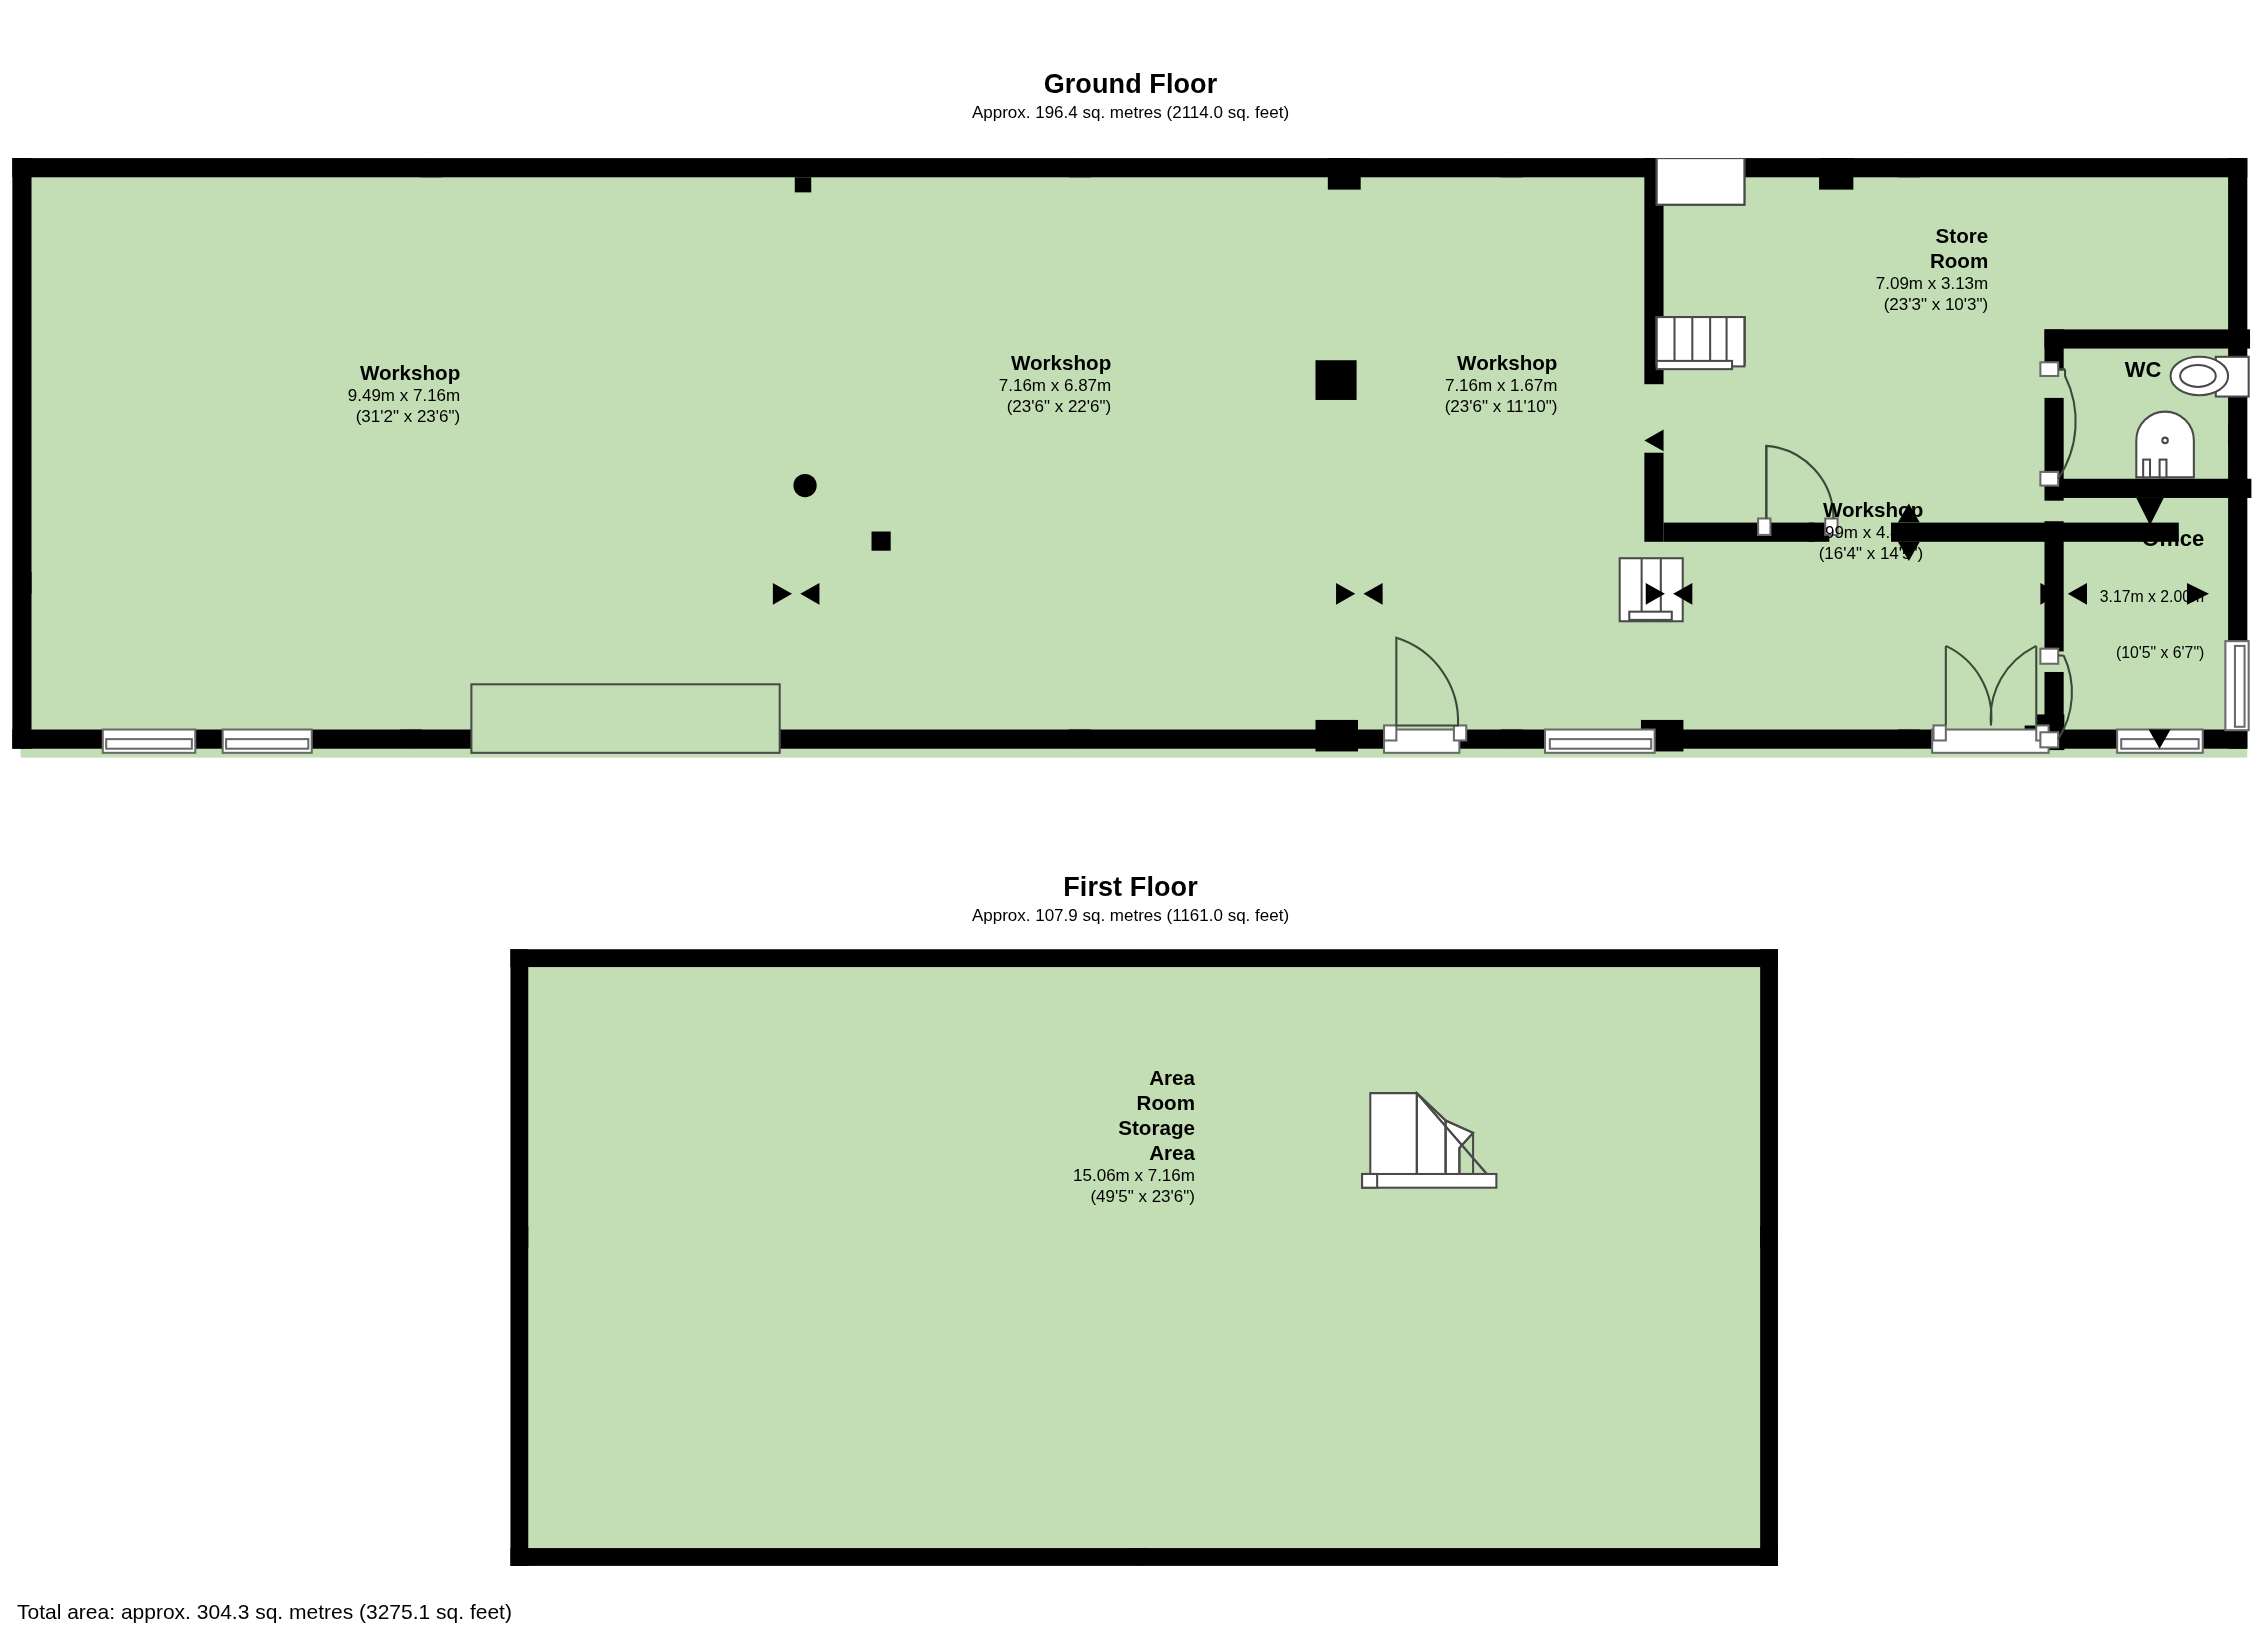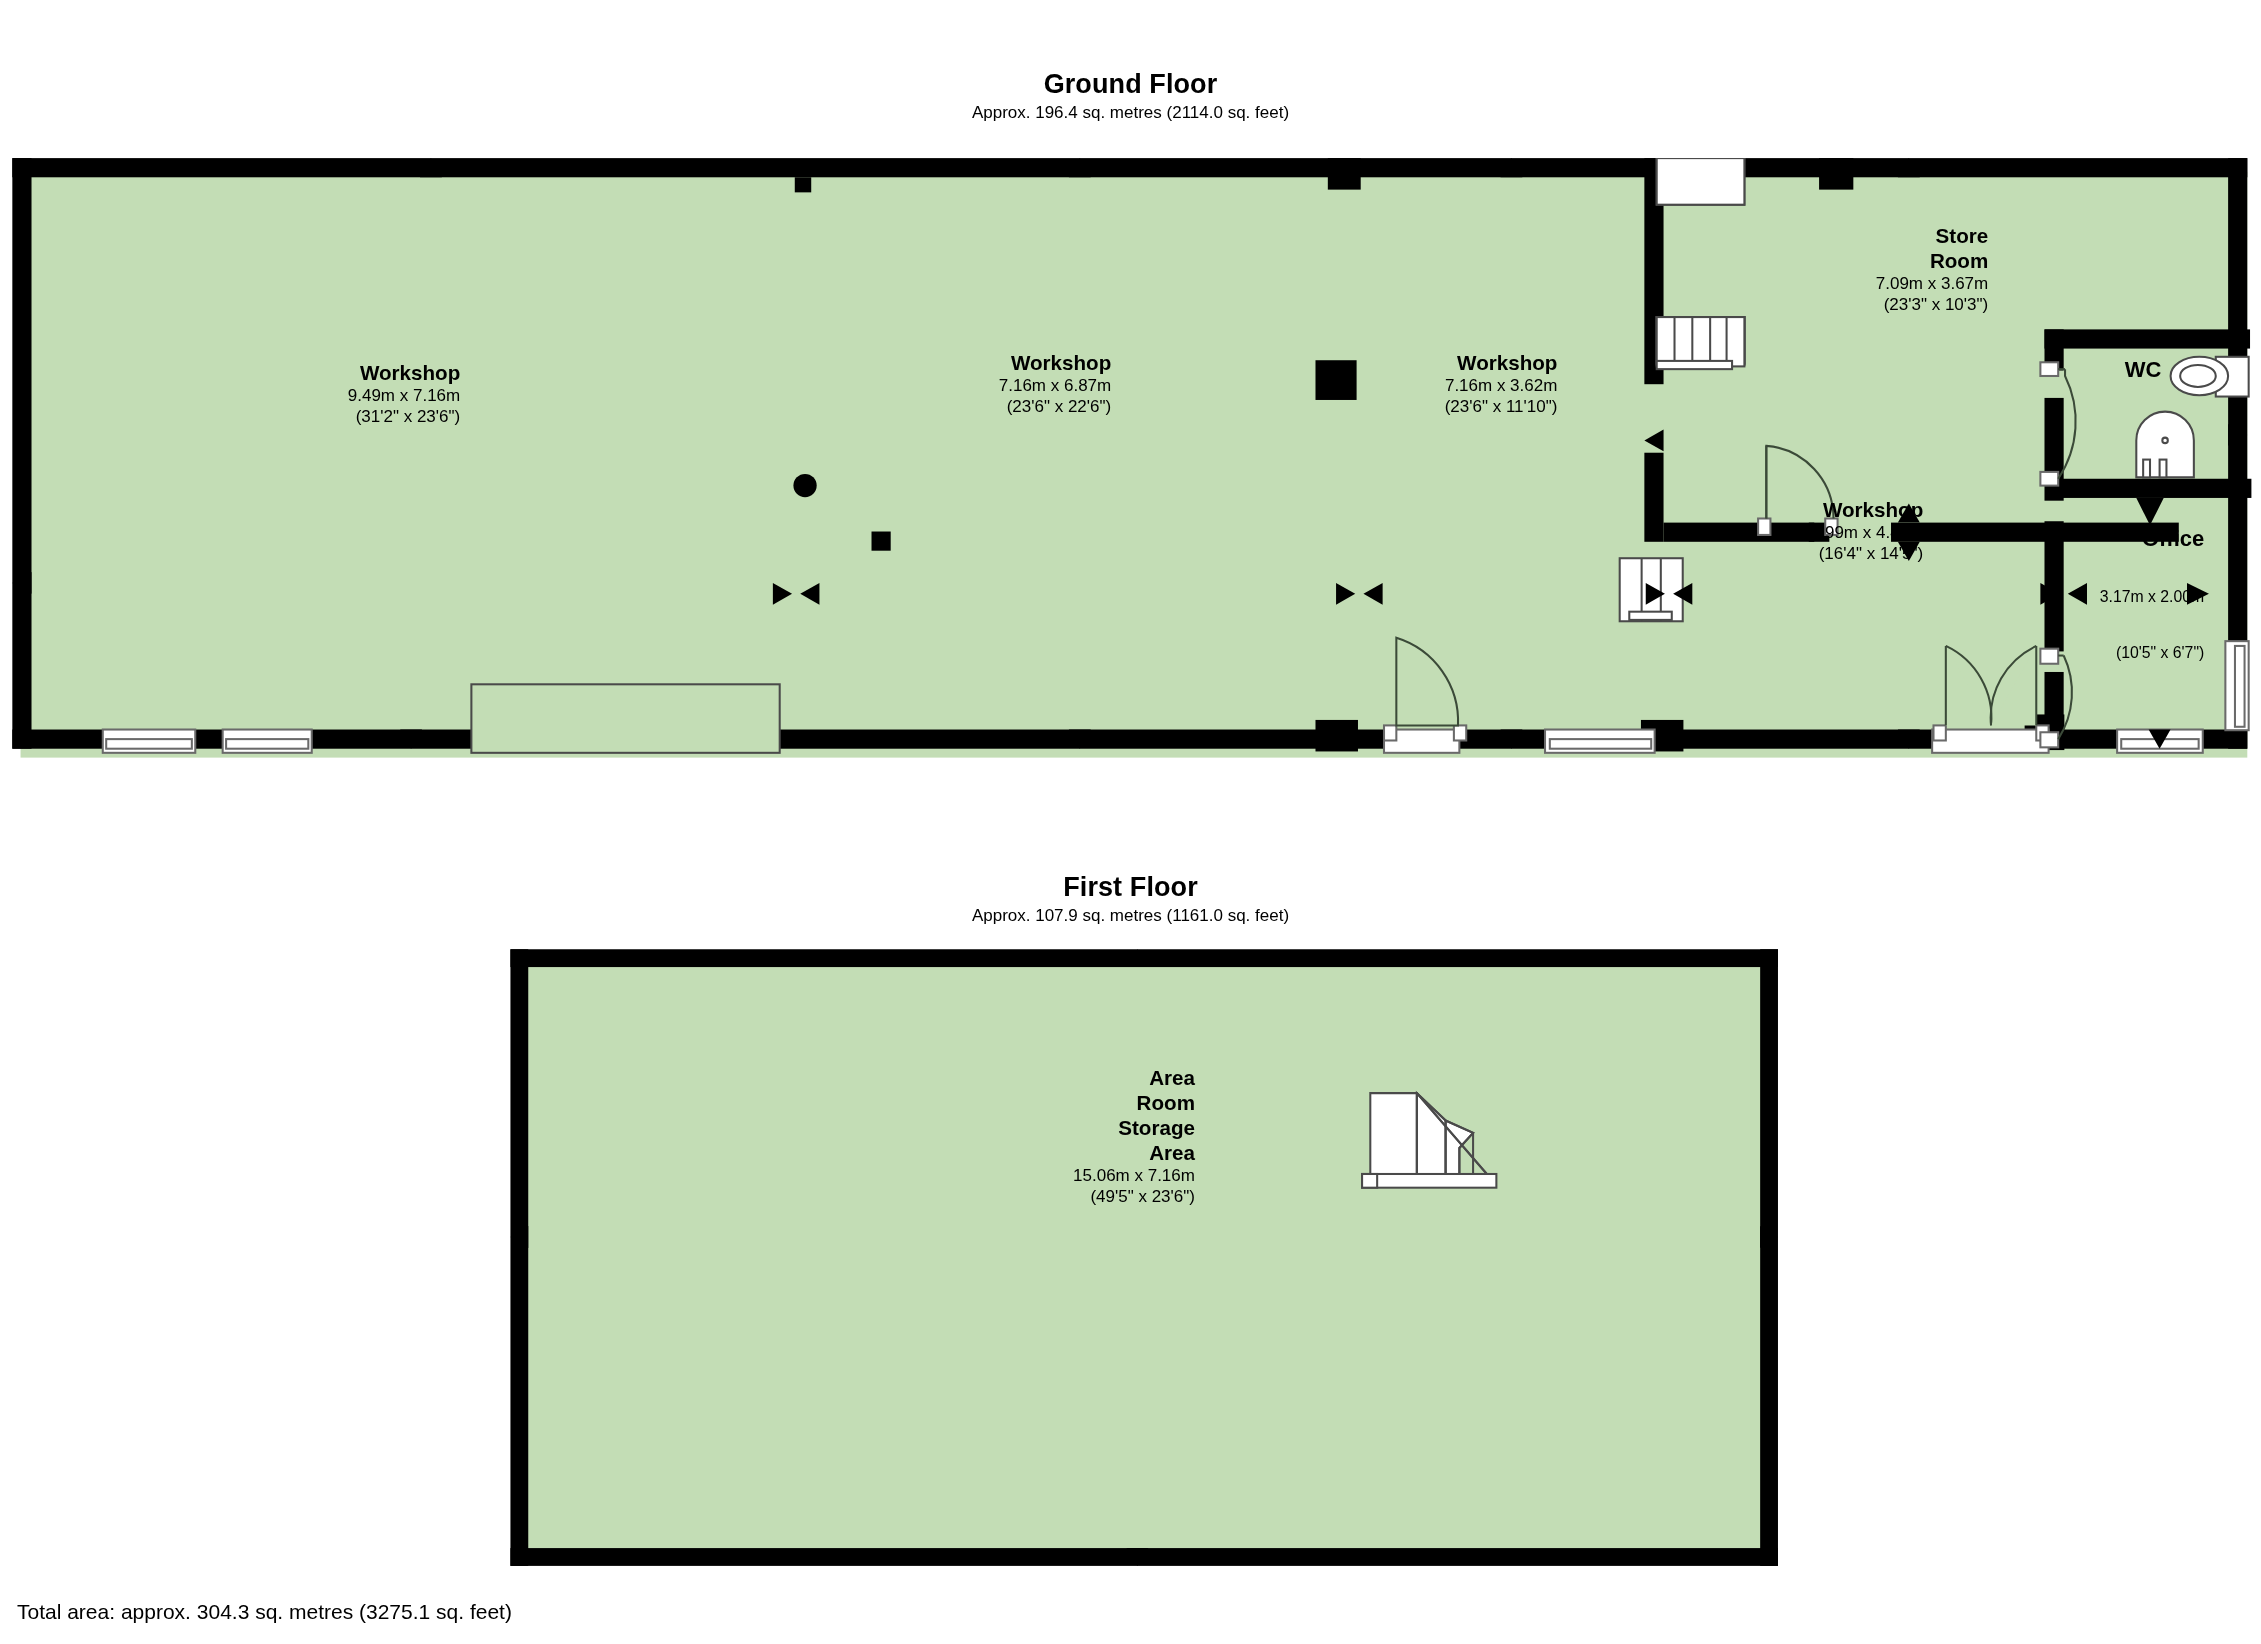--- a/index.html
+++ b/index.html
@@ -325,34 +325,34 @@
     </div>
 
     <div class="room-label" style="left:1055px; top:192px;">
       <span class="r-name">Workshop</span>
       <span class="r-dim">7.16m x 6.87m</span>
       <span class="r-dim">(23'6" x 22'6")</span>
     </div>
 
     <div class="room-label" style="left:1501px; top:192px;">
       <span class="r-name">Workshop</span>
-      <span class="r-dim">7.16m x 3.62m</span>
+      <span class="r-dim">7.16m x 1.67m</span>
       <span class="r-dim">(23'6" x 11'10")</span>
     </div>
 
     <div class="room-label" style="left:1867px; top:339px;">
       <span class="r-name">Workshop</span>
       <span class="r-dim">4.99m x 4.40m</span>
       <span class="r-dim">(16'4" x 14'5")</span>
     </div>
 
     <div class="room-label" style="left:1932px; top:65px;">
       <span class="r-name">Store</span>
       <span class="r-name">Room</span>
-      <span class="r-dim">7.09m x 3.67m</span>
+      <span class="r-dim">7.09m x 3.13m</span>
       <span class="r-dim">(23'3" x 10'3")</span>
     </div>
 
     <div class="room-label wc" style="left:2143px; top:199px;">
       <span class="r-name">WC</span>
     </div>
 
     <div class="room-label small" style="left:2152px; top:370px;">
       <span class="r-name">Office</span>
       <span class="r-dim">3.17m x 2.00m</span>

